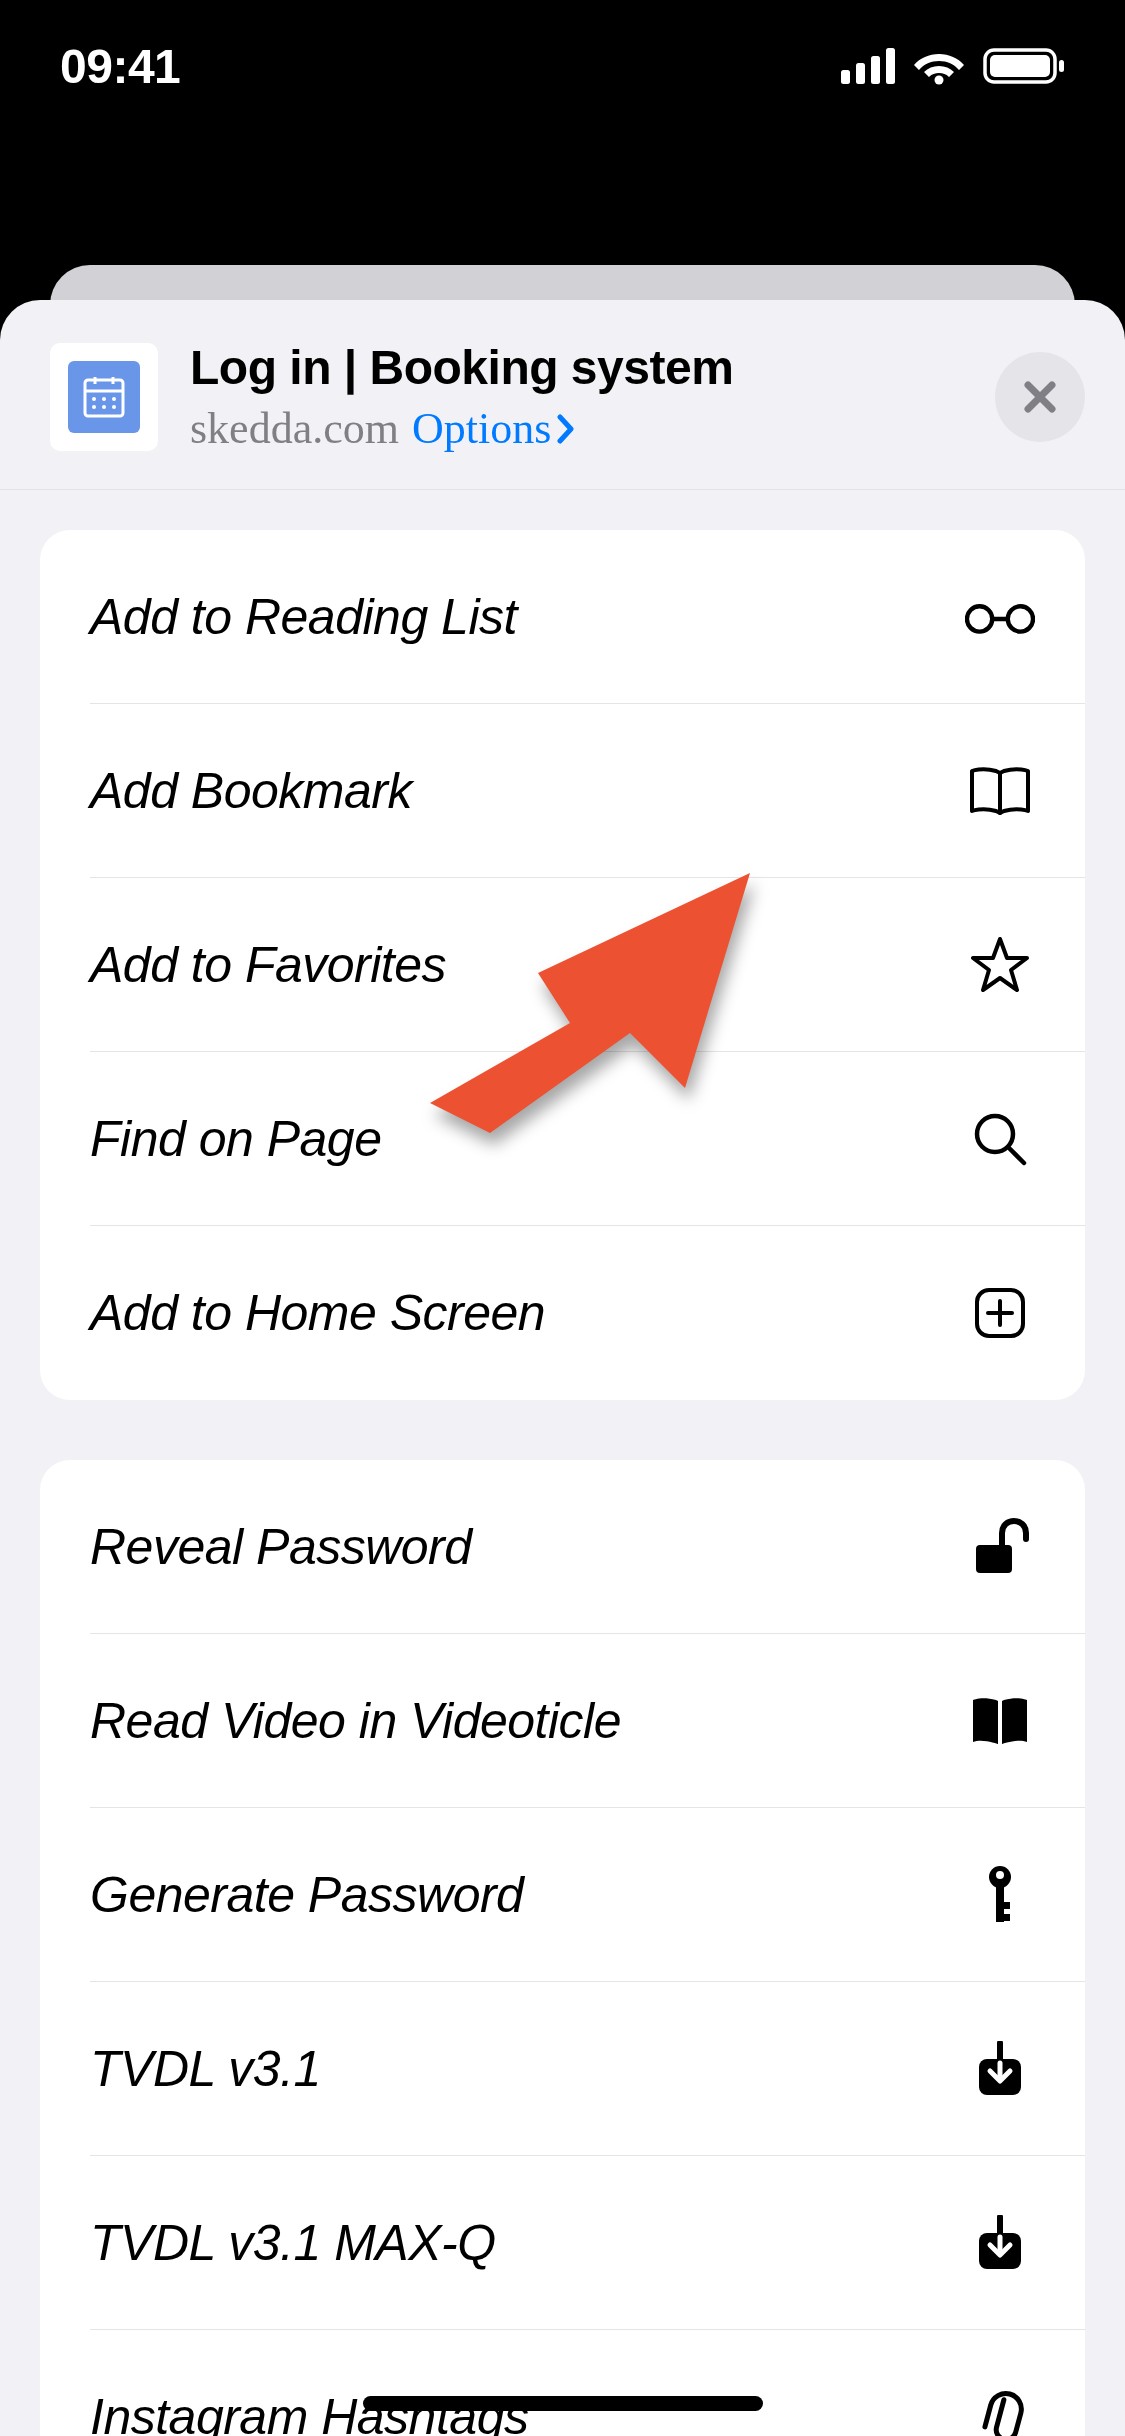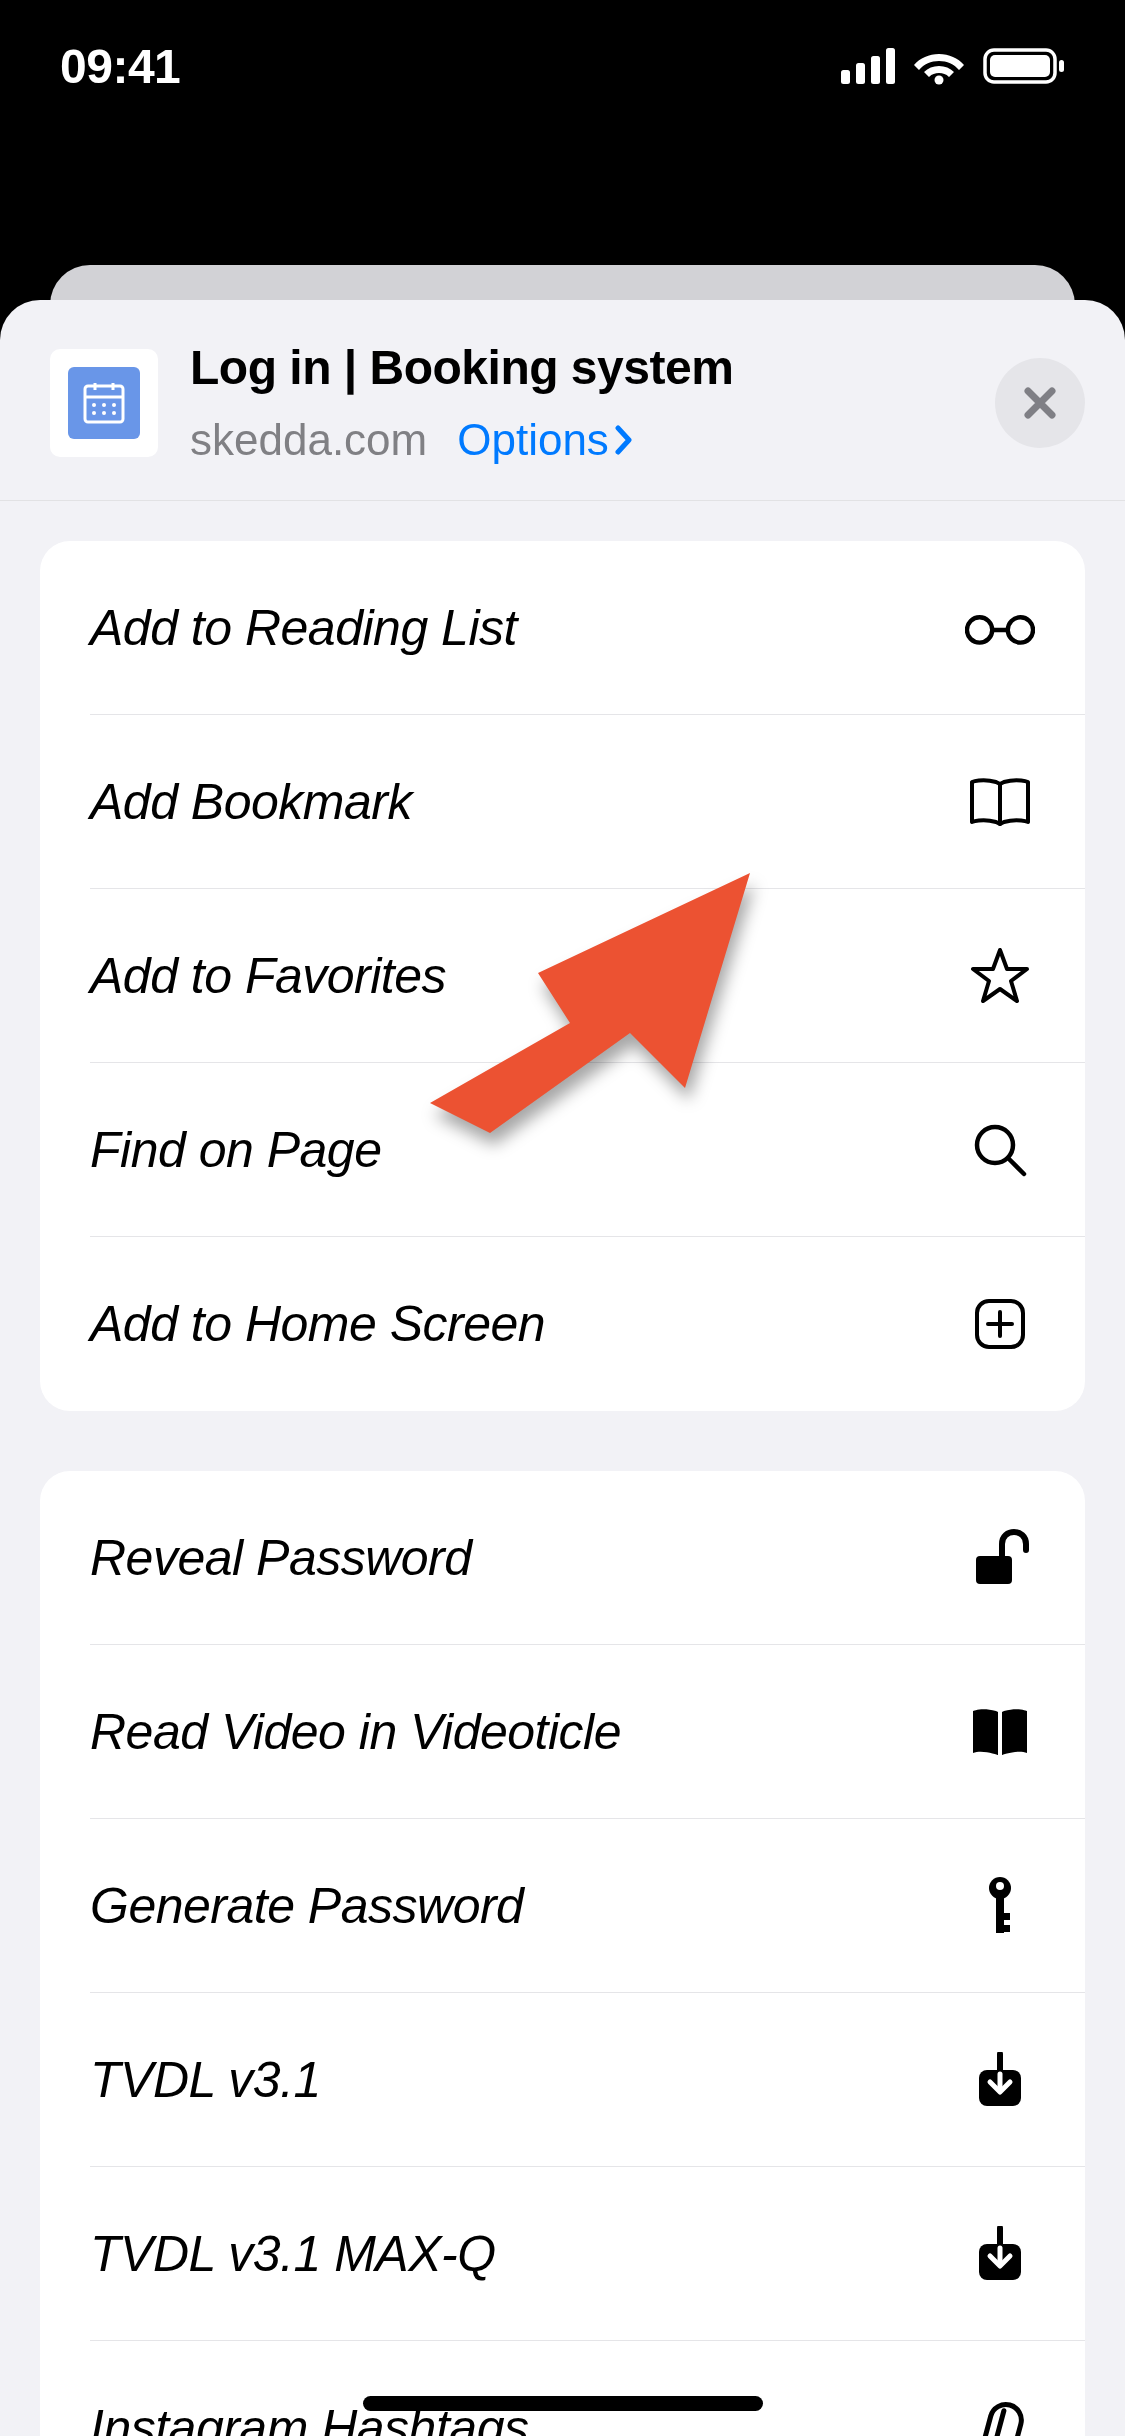--- a/index.html
+++ b/index.html
@@ -79,28 +79,29 @@
       align-items: center;
       justify-content: center;
     }
     .header-text {
       flex: 1;
     }
     .header-title {
       font-size: 48px;
       font-weight: 700;
       color: #000;
-      margin-bottom: 20px;
+      margin-bottom: 8px;
       letter-spacing: -0.5px;
     }
     .header-sub {
       font-size: 44px;
       display: flex;
       align-items: center;
-      gap: 30px;
+      gap: 13px;
+      font-family: Liberation Serif, serif;
     }
     .header-domain {
       color: #808084;
     }
     .header-options {
       color: #007aff;
       display: flex;
       align-items: center;
       gap: 6px;
     }

